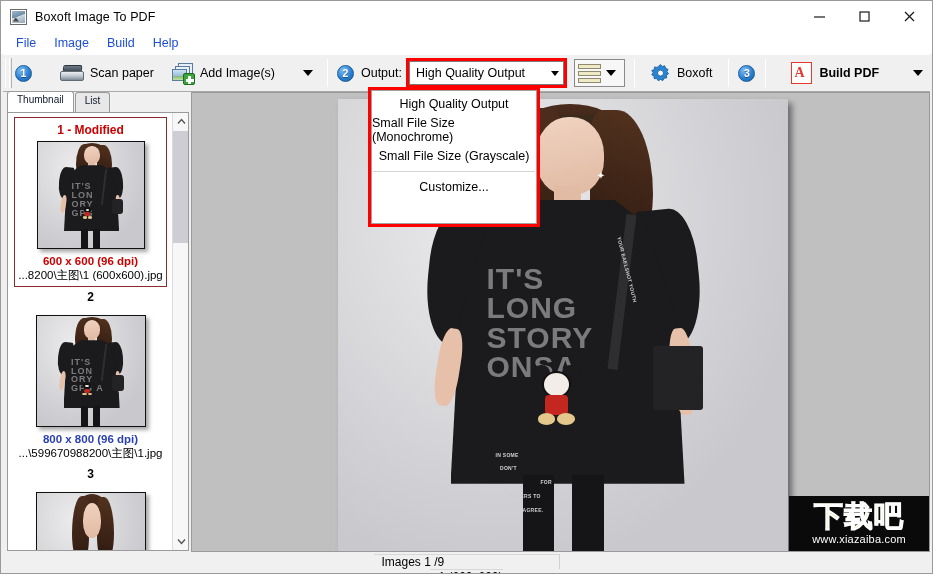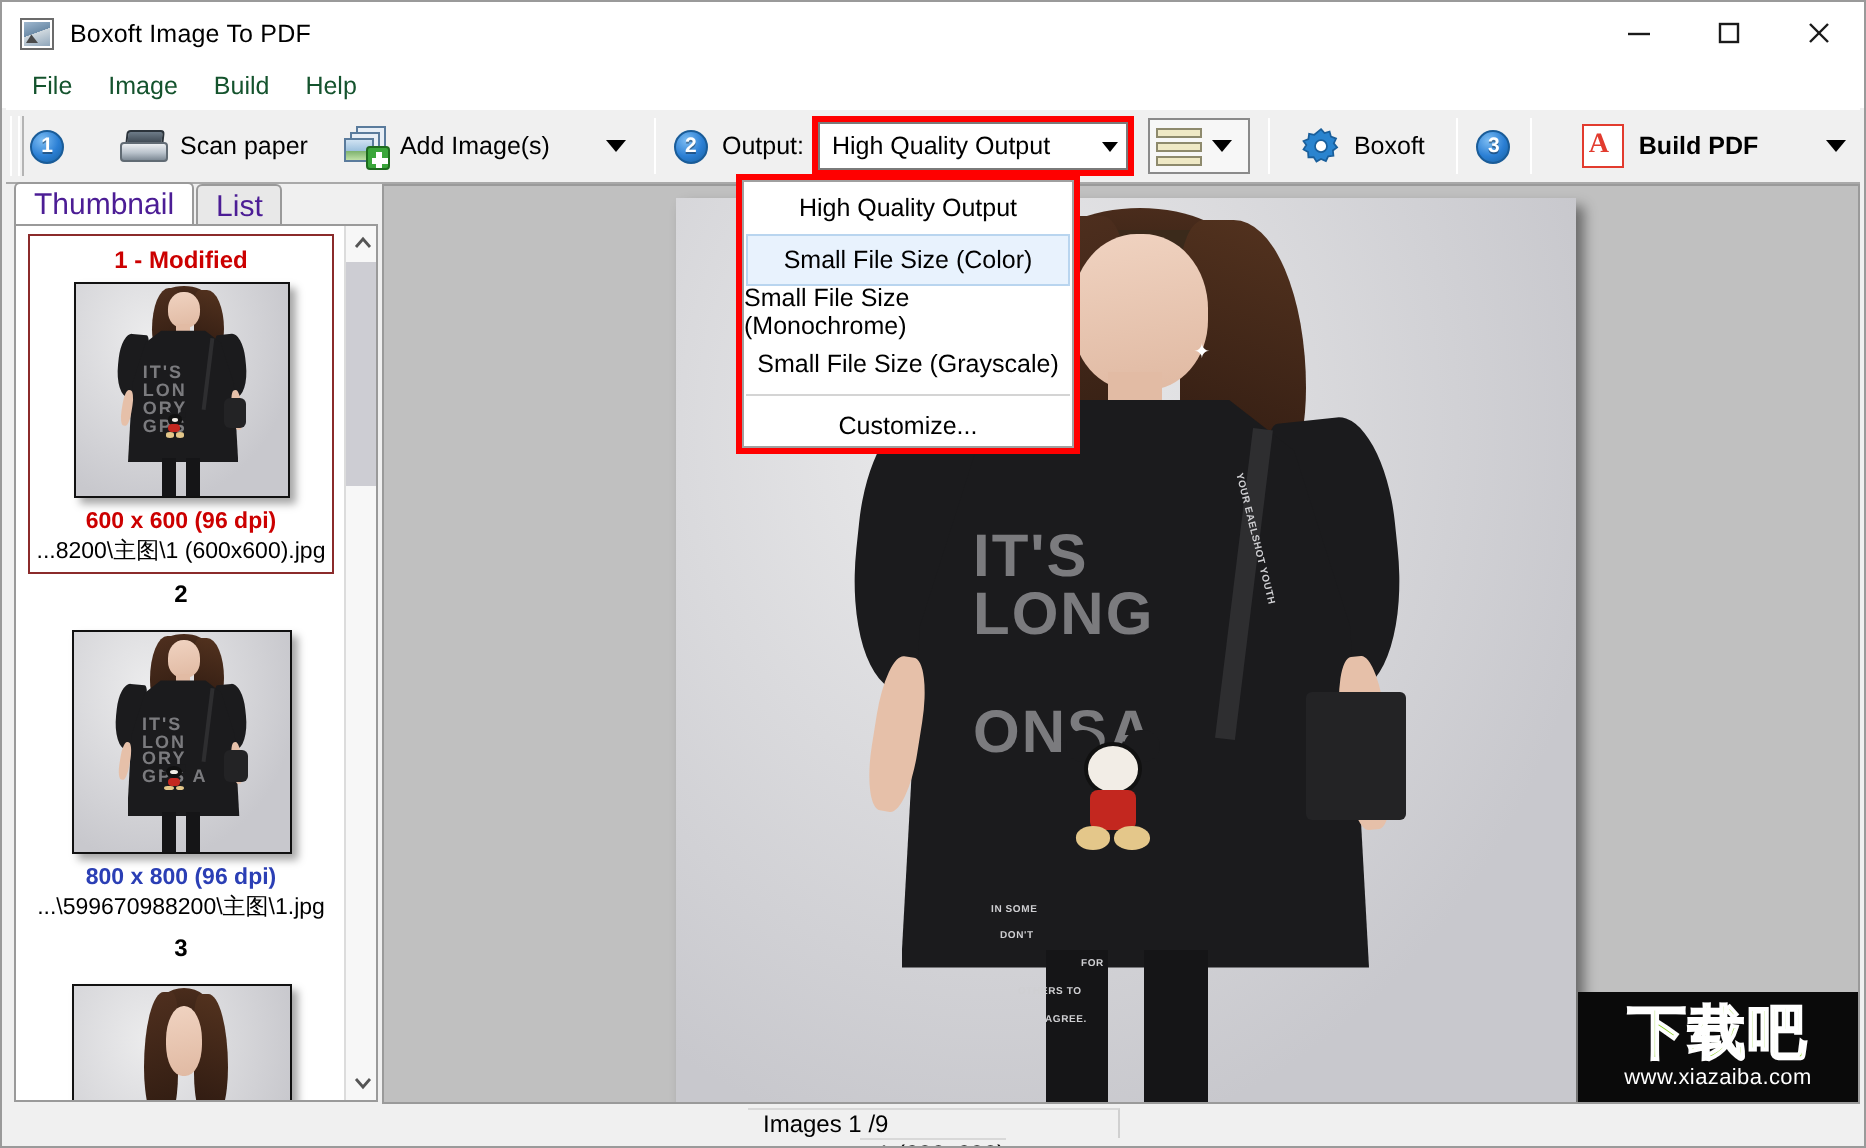--- a/index.html
+++ b/index.html
@@ -47,21 +47,21 @@
     color: #1a1a1a;
   }
   .winbtn svg { display:block; }
 
   
   .menubar {
     position: absolute; left: 0; top: 31px; width: 931px; height: 22px;
     background: #ffffff; display: flex; align-items: center; padding-left: 6px;
   }
   .menubar .mi {
-    padding: 2px 9px; font-size: 12.5px; color: #14532d;
+    padding: 2px 9px; font-size: 12.5px; color: #1d4ed8;
   }
 
   
   .toolbar {
     position: absolute; left: 2px; top: 53px; width: 927px; height: 38px;
     background: #f0f0f0;
     border-top: 1px solid #ffffff;
     border-bottom: 1px solid #a9a9a9;
     display: flex; align-items: center;
   }
@@ -142,21 +142,21 @@
   .buildbtn{
     display:flex;align-items:center;gap:7px;height:30px;padding:0 4px 0 8px;flex:none;
   }
 
   
   .leftpanel{
     position:absolute;left:2px;top:91px;width:186px;height:460px;background:#f0f0f0;
   }
   .tabs{display:flex;height:20px;align-items:flex-end;padding-left:4px;}
   .tab{
-    height:20px;padding:2px 9px 0 9px;font-size:15px;color:#4c1d95;
+    height:20px;padding:2px 9px 0 9px;font-size:10px;color:#0f172a;
     border:1px solid #9a9a9a;border-bottom:none;background:#e8e8e8;border-radius:3px 3px 0 0;
     margin-right:1px;
   }
   .tab.active{background:#ffffff;height:21px;}
   .thumblist{
     position:absolute;left:4px;top:20px;width:182px;height:439px;
     background:#fff;border:1px solid #9a9a9a;overflow:hidden;
   }
   .thumbscroll{position:absolute;left:0;top:0;width:165px;height:437px;overflow:hidden;background:#fff;}
   .thumb-item{width:165px;display:flex;flex-direction:column;align-items:center;}
@@ -522,21 +522,21 @@
           <div class="arm-l"></div>
             <div class="arm-r"></div>
           <div class="strap"></div>
             <div class="bag"></div>
           <div class="leg-l"></div>
             <div class="leg-r"></div>
 
           <div class="tee-text">
             <span>IT'S</span><br>
             <span>LONG</span><br>
-            <br>
+            <span>STORY</span><br>
             <span>ONSA</span>
           </div>
 
           <div class="mickey">
             <div class="mear1"></div>
               <div class="mear2"></div>
               <div class="mhead"></div>
             <div class="mbody"></div>
               <div class="mshoe1"></div>
               <div class="mshoe2"></div>
@@ -549,21 +549,20 @@
           <div class="smalltext" style="left:41%;top:89%;">AGREE.</div>
           <div class="smalltext" style="left:63%;top:30%;transform:rotate(76deg);transform-origin:left top;white-space:nowrap;">YOUR EAELSHOT YOUTH</div>
         </div>
       </div>
     </div>
   </div>
 
   <div class="dropdown">
     <div class="dd-inner">
       <div class="dd-item">High Quality Output</div>
-      <div class="dd-item sel">Small File Size (Color)</div>
       <div class="dd-item">Small File Size (Monochrome)</div>
       <div class="dd-item">Small File Size (Grayscale)</div>
       <div class="dd-sep"></div>
       <div class="dd-item">Customize...</div>
     </div>
   </div>
 
   <div class="statusbar">
     <div class="sb-cell a">Images 1 /9</div>
     <div class="sb-cell b">1 (600x600)</div>

